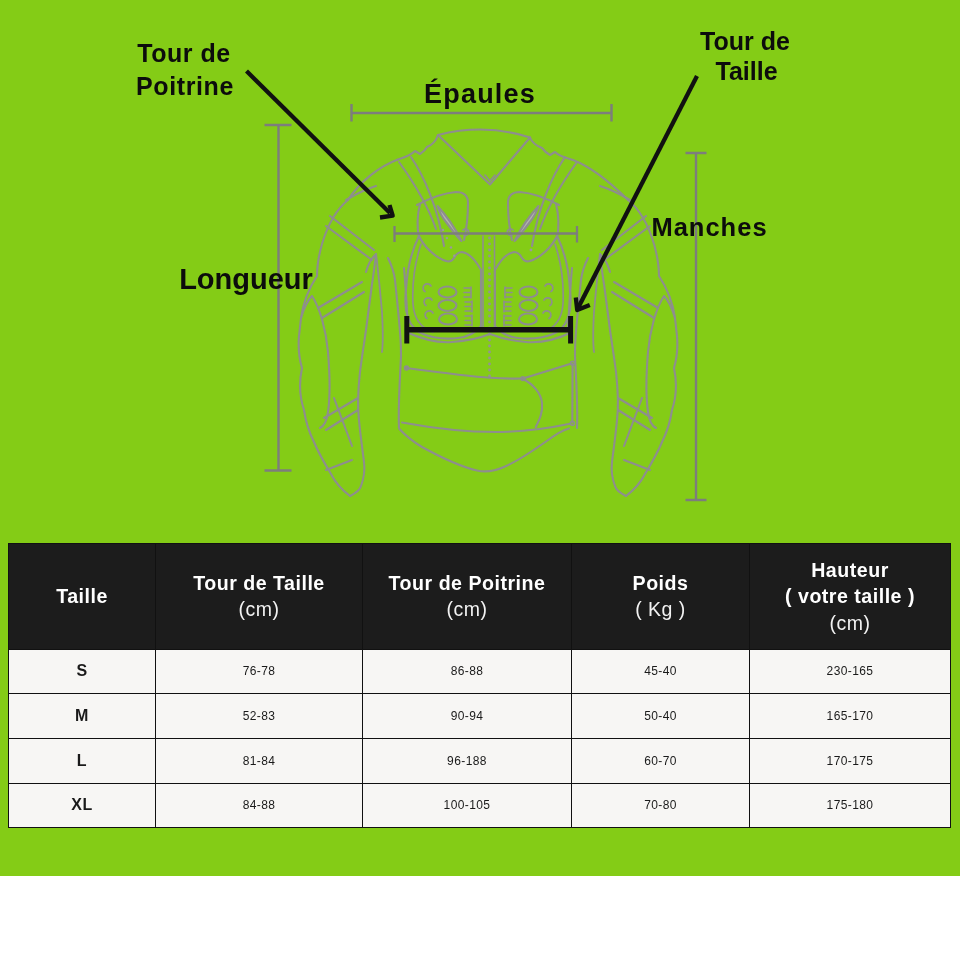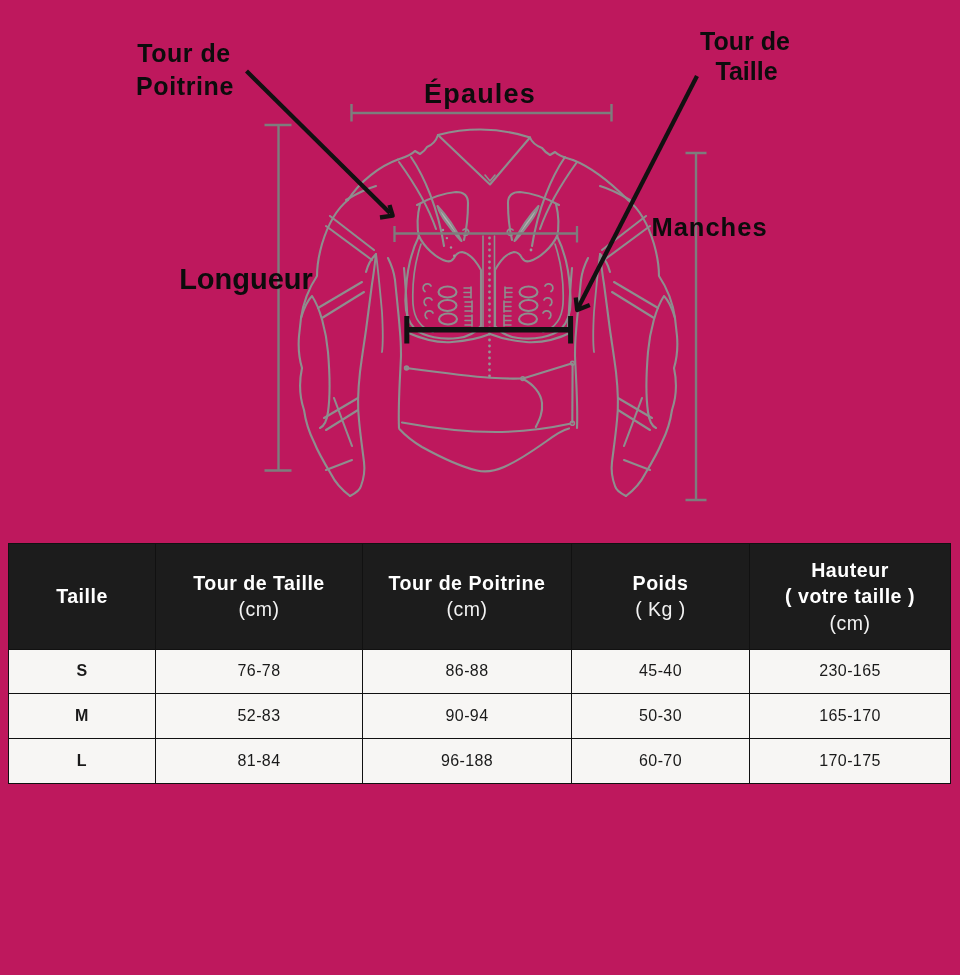--- a/index.html
+++ b/index.html
@@ -1,23 +1,23 @@
 <!DOCTYPE html>
 <html><head>
 <meta charset="utf-8">
 <style>
   html,body{margin:0;padding:0;background:#ffffff;}
   body{width:960px;height:976px;font-family:"Liberation Sans",sans-serif;}
-  .page{position:relative;width:960px;height:975px;overflow:hidden;background:#be185d;}
+  .page{position:relative;width:960px;height:876px;overflow:hidden;background:#84cc16;}
   svg.top{position:absolute;left:0;top:0;}
   table.sz{position:absolute;left:8px;top:543px;border-collapse:collapse;table-layout:fixed;width:942px;}
   table.sz td{border:1.7px solid #111111;text-align:center;vertical-align:middle;padding:0;}
   tr.hd td{background:#1c1c1c;color:#ffffff;height:104.5px;font-weight:bold;font-size:19.6px;line-height:26.5px;letter-spacing:0.5px;}
   tr.hd td .cm{font-weight:normal;color:#f2f2f2;font-size:19.5px;}
-  tr.bd td{background:#f7f6f4;height:43.7px;color:#1a1a1a;font-size:16px;letter-spacing:0.4px;}
+  tr.bd td{background:#f7f6f4;height:43.7px;color:#1a1a1a;font-size:12px;letter-spacing:0.4px;}
   tr.bd td.sl{font-weight:bold;font-size:16px;letter-spacing:0.5px;}
 </style>
 </head>
 <body>
 <div class="page">
 <svg class="top" width="960" height="543" viewBox="0 0 960 543">
 
   <defs>
     <filter id="soft" x="-10%" y="-10%" width="120%" height="120%">
       <feGaussianBlur stdDeviation="0.6"></feGaussianBlur>
@@ -175,25 +175,32 @@
           <td class="sl">S</td>
           <td>76-78</td>
           <td>86-88</td>
           <td>45-40</td>
           <td>230-165</td>
         </tr>
   <tr class="bd">
           <td class="sl">M</td>
           <td>52-83</td>
           <td>90-94</td>
-          <td>50-30</td>
+          <td>50-40</td>
           <td>165-170</td>
         </tr>
   <tr class="bd">
           <td class="sl">L</td>
           <td>81-84</td>
           <td>96-188</td>
           <td>60-70</td>
           <td>170-175</td>
         </tr>
+  <tr class="bd">
+          <td class="sl">XL</td>
+          <td>84-88</td>
+          <td>100-105</td>
+          <td>70-80</td>
+          <td>175-180</td>
+        </tr>
 </tbody>
     </table>
 </div>
 
 </body></html>

